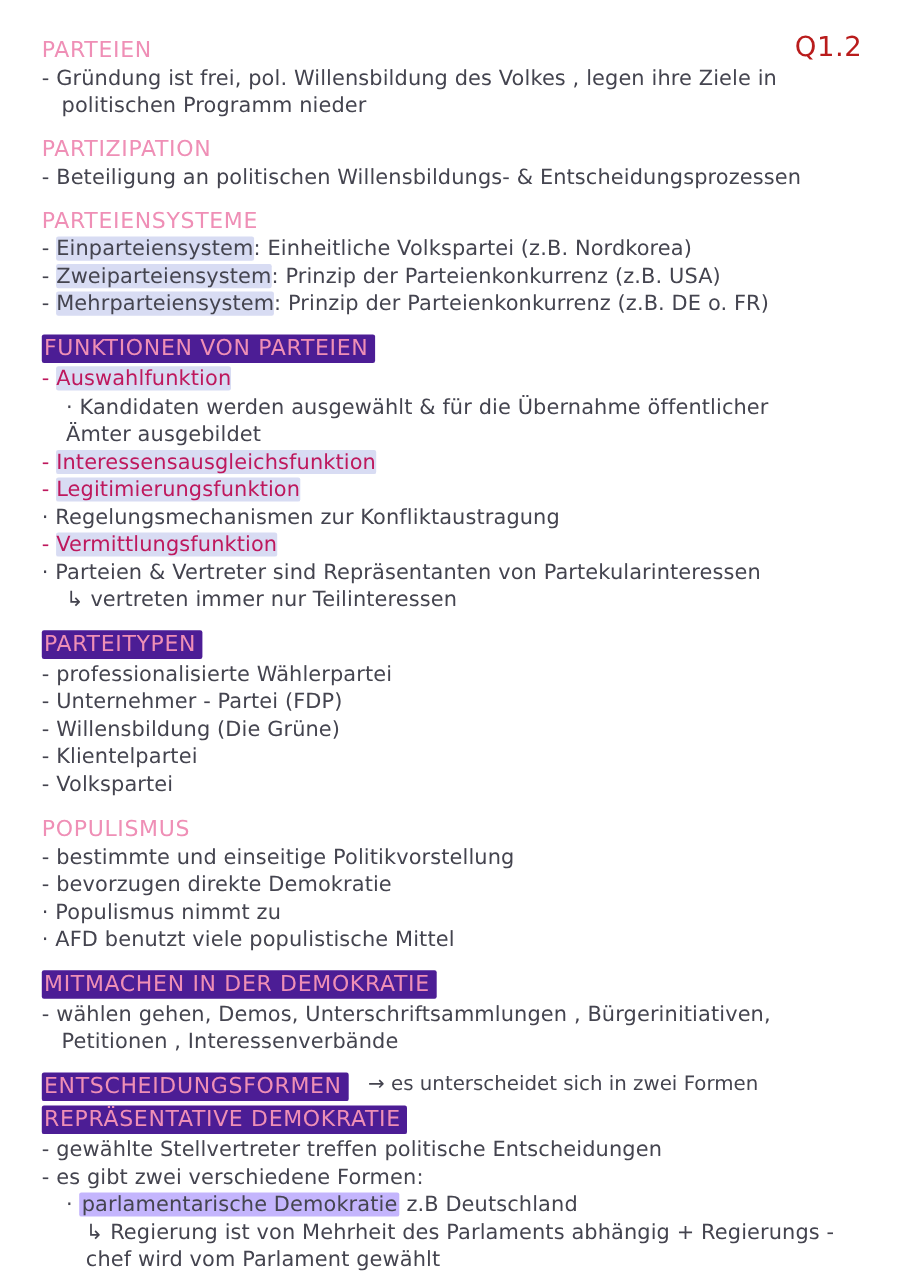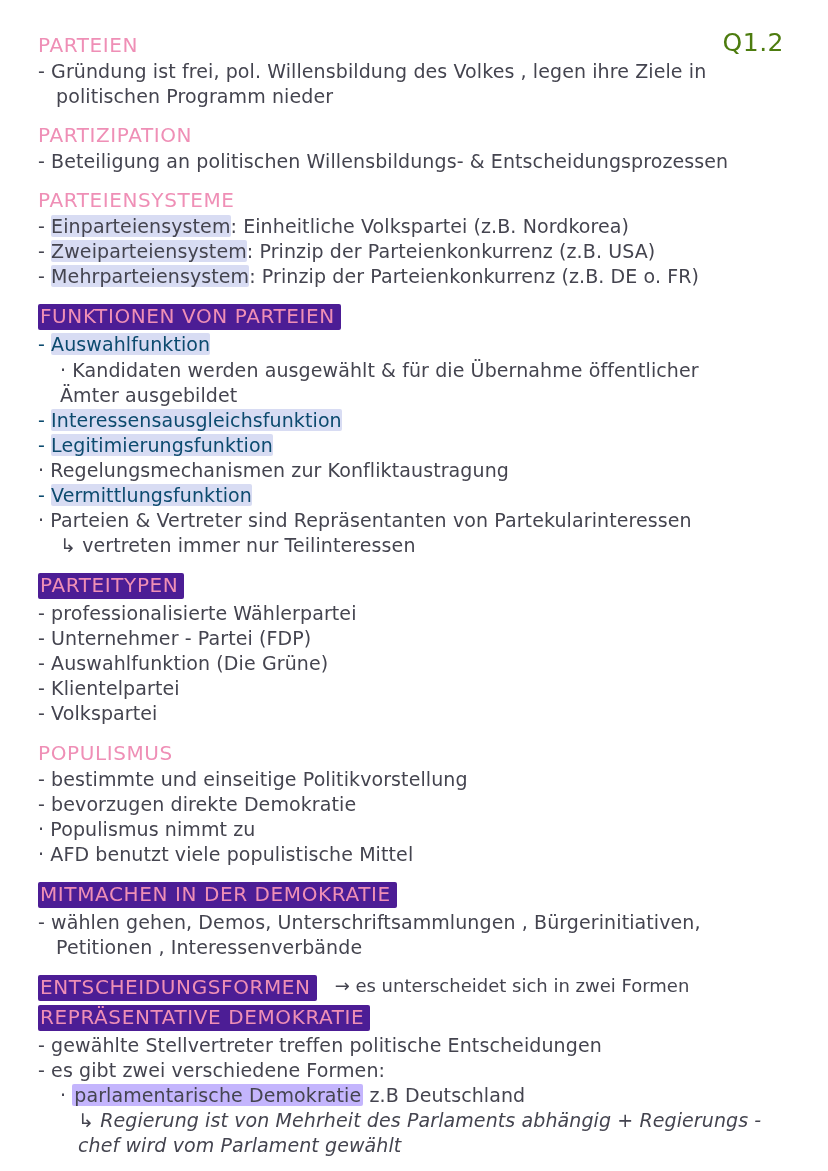--- a/index.html
+++ b/index.html
@@ -19,21 +19,21 @@
     position: relative;
     width: 828px;
     height: 1171px;
     padding: 34px 40px 0 38px;
     box-sizing: border-box;
   }
   .corner-code {
     position: absolute;
     top: 28px;
     right: 44px;
-    color: #4d7c0f;
+    color: #b91c1c;
     font-size: 25px;
     letter-spacing: 0.5px;
     font-family: "DejaVu Sans", sans-serif;
   }
   .heading {
     color: #ef8fb6;
     font-size: 20px;
     letter-spacing: 0.6px;
     margin: 0 0 2px 0;
     display: inline-block;
@@ -52,37 +52,36 @@
     line-height: 1.32;
     color: #44444f;
     margin: 0;
     letter-spacing: 0.1px;
   }
   .line.indent1 {
     padding-left: 22px;
   }
   .line.indent2 {
     padding-left: 40px;
-    font-style: italic;
   }
   .line.cont {
     padding-left: 18px;
   }
   .term-hl {
     background: #d8dcf3;
     border-radius: 2px;
     padding: 0 0;
   }
   .term-pink {
     background: #c4b5fd;
     border-radius: 2px;
     padding: 0 2px;
   }
   .blue-txt {
-    color: #0c4a6e;
+    color: #be185d;
   }
   .inline-row {
     display: flex;
     align-items: flex-start;
     gap: 18px;
   }
   .arrow-note {
     font-size: 18px;
     color: #44444f;
   }
@@ -123,21 +122,21 @@
     <p class="line">· Regelungsmechanismen zur Konfliktaustragung</p>
     <p class="line blue-txt">- <span class="term-hl">Vermittlungsfunktion</span></p>
     <p class="line">· Parteien &amp; Vertreter sind Repräsentanten von Partekularinteressen</p>
     <p class="line indent1">↳ vertreten immer nur Teilinteressen</p>
   </div>
 
   <div class="block">
     <div class="heading hl">PARTEITYPEN</div>
     <p class="line">- professionalisierte Wählerpartei</p>
     <p class="line">- Unternehmer - Partei  (FDP)</p>
-    <p class="line">- Auswahlfunktion  (Die Grüne)</p>
+    <p class="line">- Willensbildung  (Die Grüne)</p>
     <p class="line">- Klientelpartei</p>
     <p class="line">- Volkspartei</p>
   </div>
 
   <div class="block">
     <div class="heading">POPULISMUS</div>
     <p class="line">- bestimmte und einseitige Politikvorstellung</p>
     <p class="line">- bevorzugen direkte Demokratie</p>
     <p class="line">· Populismus nimmt zu</p>
     <p class="line">· AFD benutzt viele populistische Mittel</p>

